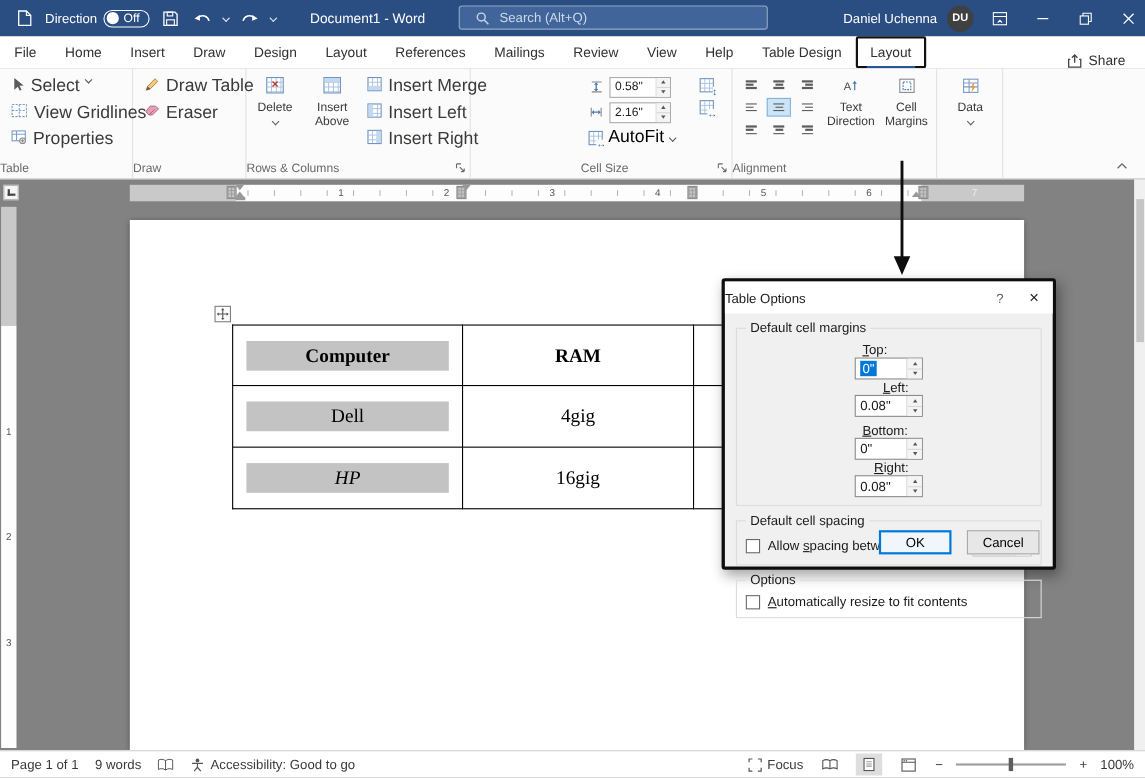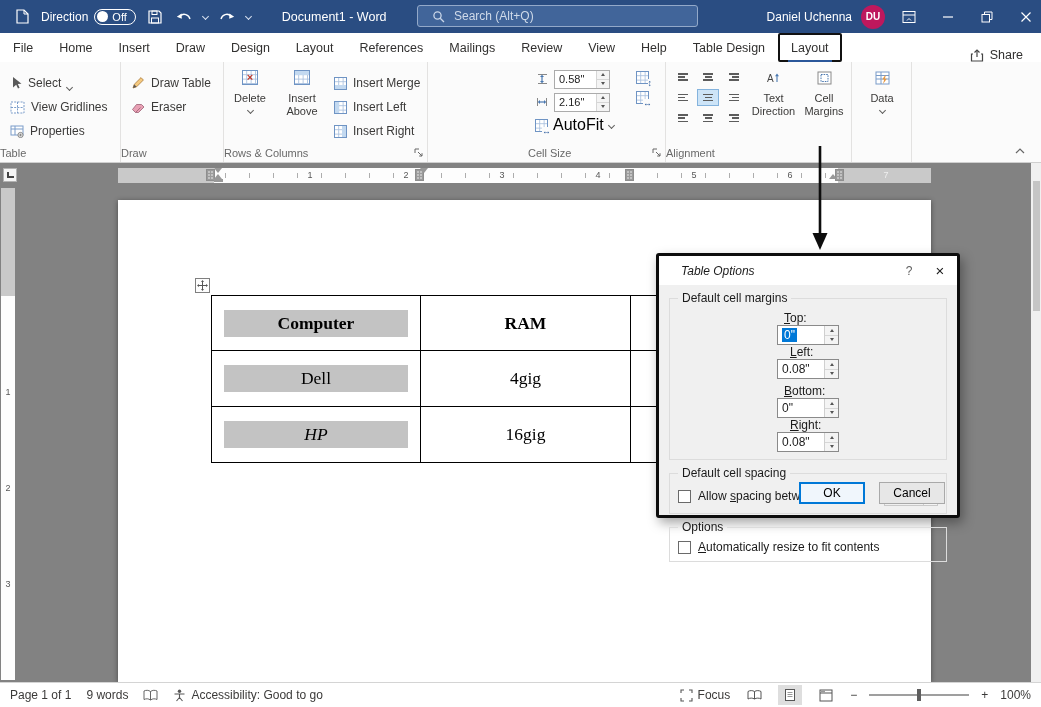--- a/index.html
+++ b/index.html
@@ -11,34 +11,34 @@
 .tb-left{display:flex;align-items:center;gap:9px;padding-left:12px;}
 .as-wrap{display:flex;align-items:center;gap:6px;}
 .as-pill{display:flex;align-items:center;gap:4px;border:1px solid #fff;border-radius:9px;padding:1px 8px 1px 2px;font-size:11px;}
 .as-dot{width:11px;height:11px;border-radius:50%;background:#fff;}
 .tb-ic{display:flex;align-items:center;justify-content:center;width:20px;height:22px;}
 .chev{width:5px;height:5px;border-right:1.4px solid #5f5e5d;border-bottom:1.4px solid #5f5e5d;transform:rotate(45deg);display:inline-block;}
 .chev.lt{border-color:#d9e2f0;}
 .tb-title{margin-left:22px;font-size:12.5px;white-space:nowrap;}
 .tb-search{position:absolute;left:417px;top:5px;width:281px;height:22px;background:#41659a;border:1px solid #93a9c9;border-radius:3px;display:flex;align-items:center;gap:9px;padding-left:14px;color:#cfdae9;font-size:12px;}
 .tb-right{margin-left:auto;display:flex;align-items:center;gap:9px;}
-.avatar{width:24px;height:24px;border-radius:50%;background:#be185d;color:#fff;font-size:10px;font-weight:bold;display:flex;align-items:center;justify-content:center;}
+.avatar{width:24px;height:24px;border-radius:50%;background:#404040;color:#fff;font-size:10px;font-weight:bold;display:flex;align-items:center;justify-content:center;}
 .wctl{width:30px;height:33px;display:flex;align-items:center;justify-content:center;}
 
 .tabrow{position:absolute;left:0;top:33px;width:1041px;height:29px;background:#fff;display:flex;align-items:stretch;font-size:12.5px;color:#323130;}
 .tab{padding:0 13px;display:flex;align-items:center;position:relative;white-space:nowrap;}
 .tab.active::after{content:"";position:absolute;left:10px;right:10px;bottom:0;height:2.5px;background:#2b579a;}
 .tab.annotated{outline:2.5px solid #111;outline-offset:-2px;border-radius:2px;}
 .share-btn{margin-left:auto;display:flex;align-items:flex-end;gap:6px;padding:0 18px;color:#323130;}
 
 .ribbon{position:absolute;left:0;top:62px;width:1041px;height:101px;background:#fbfbfb;border-bottom:1px solid #cfcfcf;}
 .rg{position:absolute;top:0;height:100%;border-right:1px solid #e3e2e1;}
 .glabel{position:absolute;left:0;right:0;bottom:3px;text-align:left;font-size:11px;color:#696969;margin-top:40px;}
 .vstack{position:absolute;top:8px;display:flex;flex-direction:column;gap:4px;}
-.sbtn{display:flex;align-items:flex-end;gap:6px;height:20px;font-size:12px;color:#3b3a39;white-space:nowrap;padding:0 3px;}
+.sbtn{display:flex;align-items:flex-start;gap:6px;height:20px;font-size:16px;color:#3b3a39;white-space:nowrap;padding:0 3px;}
 .bbtn{position:absolute;top:5px;display:flex;flex-direction:column;align-items:center;font-size:11px;color:#3b3a39;line-height:13px;}
 .bbtn .bic{margin:2px 0 6px;height:17px;display:flex;align-items:center;}
 .bbtn .chev{margin-top:3px;}
 .launcher{position:absolute;right:2px;bottom:3px;width:13px;height:13px;display:flex;align-items:center;justify-content:center;}
 .gic{width:13px;height:13px;border:1px solid #6f94c4;background-color:#fff;background-image:linear-gradient(#a9c0de 1px,transparent 1px),linear-gradient(90deg,#a9c0de 1px,transparent 1px);background-size:4.33px 4.33px;background-position:-1px -1px;position:relative;flex:0 0 auto;}
 .gic.lg{width:16px;height:15px;}
 .acc-top::before{content:"";position:absolute;left:0;top:0;right:0;height:4px;background:#c3d9f0;}
 .acc-bottom::before{content:"";position:absolute;left:0;bottom:0;right:0;height:4px;background:#c3d9f0;}
 .acc-left::before{content:"";position:absolute;left:0;top:0;bottom:0;width:4px;background:#c3d9f0;}
 .acc-right::before{content:"";position:absolute;right:0;top:0;bottom:0;width:4px;background:#c3d9f0;}
@@ -82,29 +82,29 @@
 .page{position:absolute;left:118px;top:200px;width:813px;height:482px;background:#fff;box-shadow:0 1px 5px rgba(0,0,0,0.45);}
 .movehandle{position:absolute;left:195px;top:278px;width:15px;height:15px;border:1px solid #7f7f7f;background:#fdfdfd;display:flex;align-items:center;justify-content:center;z-index:5;}
 .doctable{position:absolute;left:211px;top:295px;border-collapse:collapse;z-index:4;}
 .doctable td{border:1.5px solid #000;padding:0;font-family:"Liberation Serif",serif;font-size:17.5px;color:#000;text-align:center;vertical-align:middle;}
 .doctable .bold{font-weight:bold;}
 .shade{background:#c3c3c3;height:27px;margin:0 12px;display:flex;align-items:center;justify-content:center;}
 
 .anno-arrow{position:absolute;left:806px;top:146px;z-index:60;}
 .dialog-anno{position:absolute;left:656px;top:253px;width:304px;height:265px;border:3px solid #0d0d0d;border-radius:3px;background:#f0f0f0;z-index:70;box-shadow:3px 5px 12px rgba(0,0,0,0.35);}
 .dlg-tb{height:29px;background:#fff;display:flex;align-items:center;}
-.dlg-title{padding-left:22px;font-size:12px;color:#1b1b1b;font-style:italic;}
+.dlg-title{padding-left:0;font-size:12px;color:#1b1b1b;}
 .dlg-help{margin-left:auto;width:28px;text-align:center;color:#5f5f5f;font-size:12px;}
 .dlg-close{width:34px;text-align:center;color:#1b1b1b;font-size:15px;}
 .dlg-body{position:relative;height:230px;padding:6px 10px;font-size:12px;color:#1a1a1a;}
 fieldset{border:1px solid #dcdcdc;margin-bottom:6px;padding:1px 8px 7px;}
 legend{padding:0 4px;font-size:12px;}
 .mrow{display:flex;align-items:center;margin-top:5px;flex-direction:column;}
 .lbl1{width:48px;}
-.lbl2{width:36px;}
+.lbl2{width:36px;text-align:right;}
 .u{text-decoration:underline;}
 .spin{width:62px;height:20px;border:1px solid #8a8a8a;background:#fff;display:flex;align-items:center;padding-left:4px;position:relative;font-size:12px;}
 .spin .sbtns{width:14px;border-left:1px solid #cfcfcf;}
 .spin.dis{background:#f0f0f0;border-color:#c9c9c9;color:#9b9b9b;}
 .sel{background:#0078d7;color:#fff;padding:0 2px;}
 .cbx{width:13px;height:13px;border:1px solid #6a6a6a;background:#fff;margin-right:7px;flex:0 0 auto;}
 .ckrow{display:flex;align-items:center;margin-top:5px;}
 .dlg-btns{position:absolute;right:12px;bottom:11px;display:flex;gap:14px;}
 .btn{width:66px;height:22px;font-size:12px;display:flex;align-items:center;justify-content:center;font-family:inherit;cursor:default;}
 .btn.ok{background:#f0f6fc;border:2px solid #0078d7;color:#000;}

